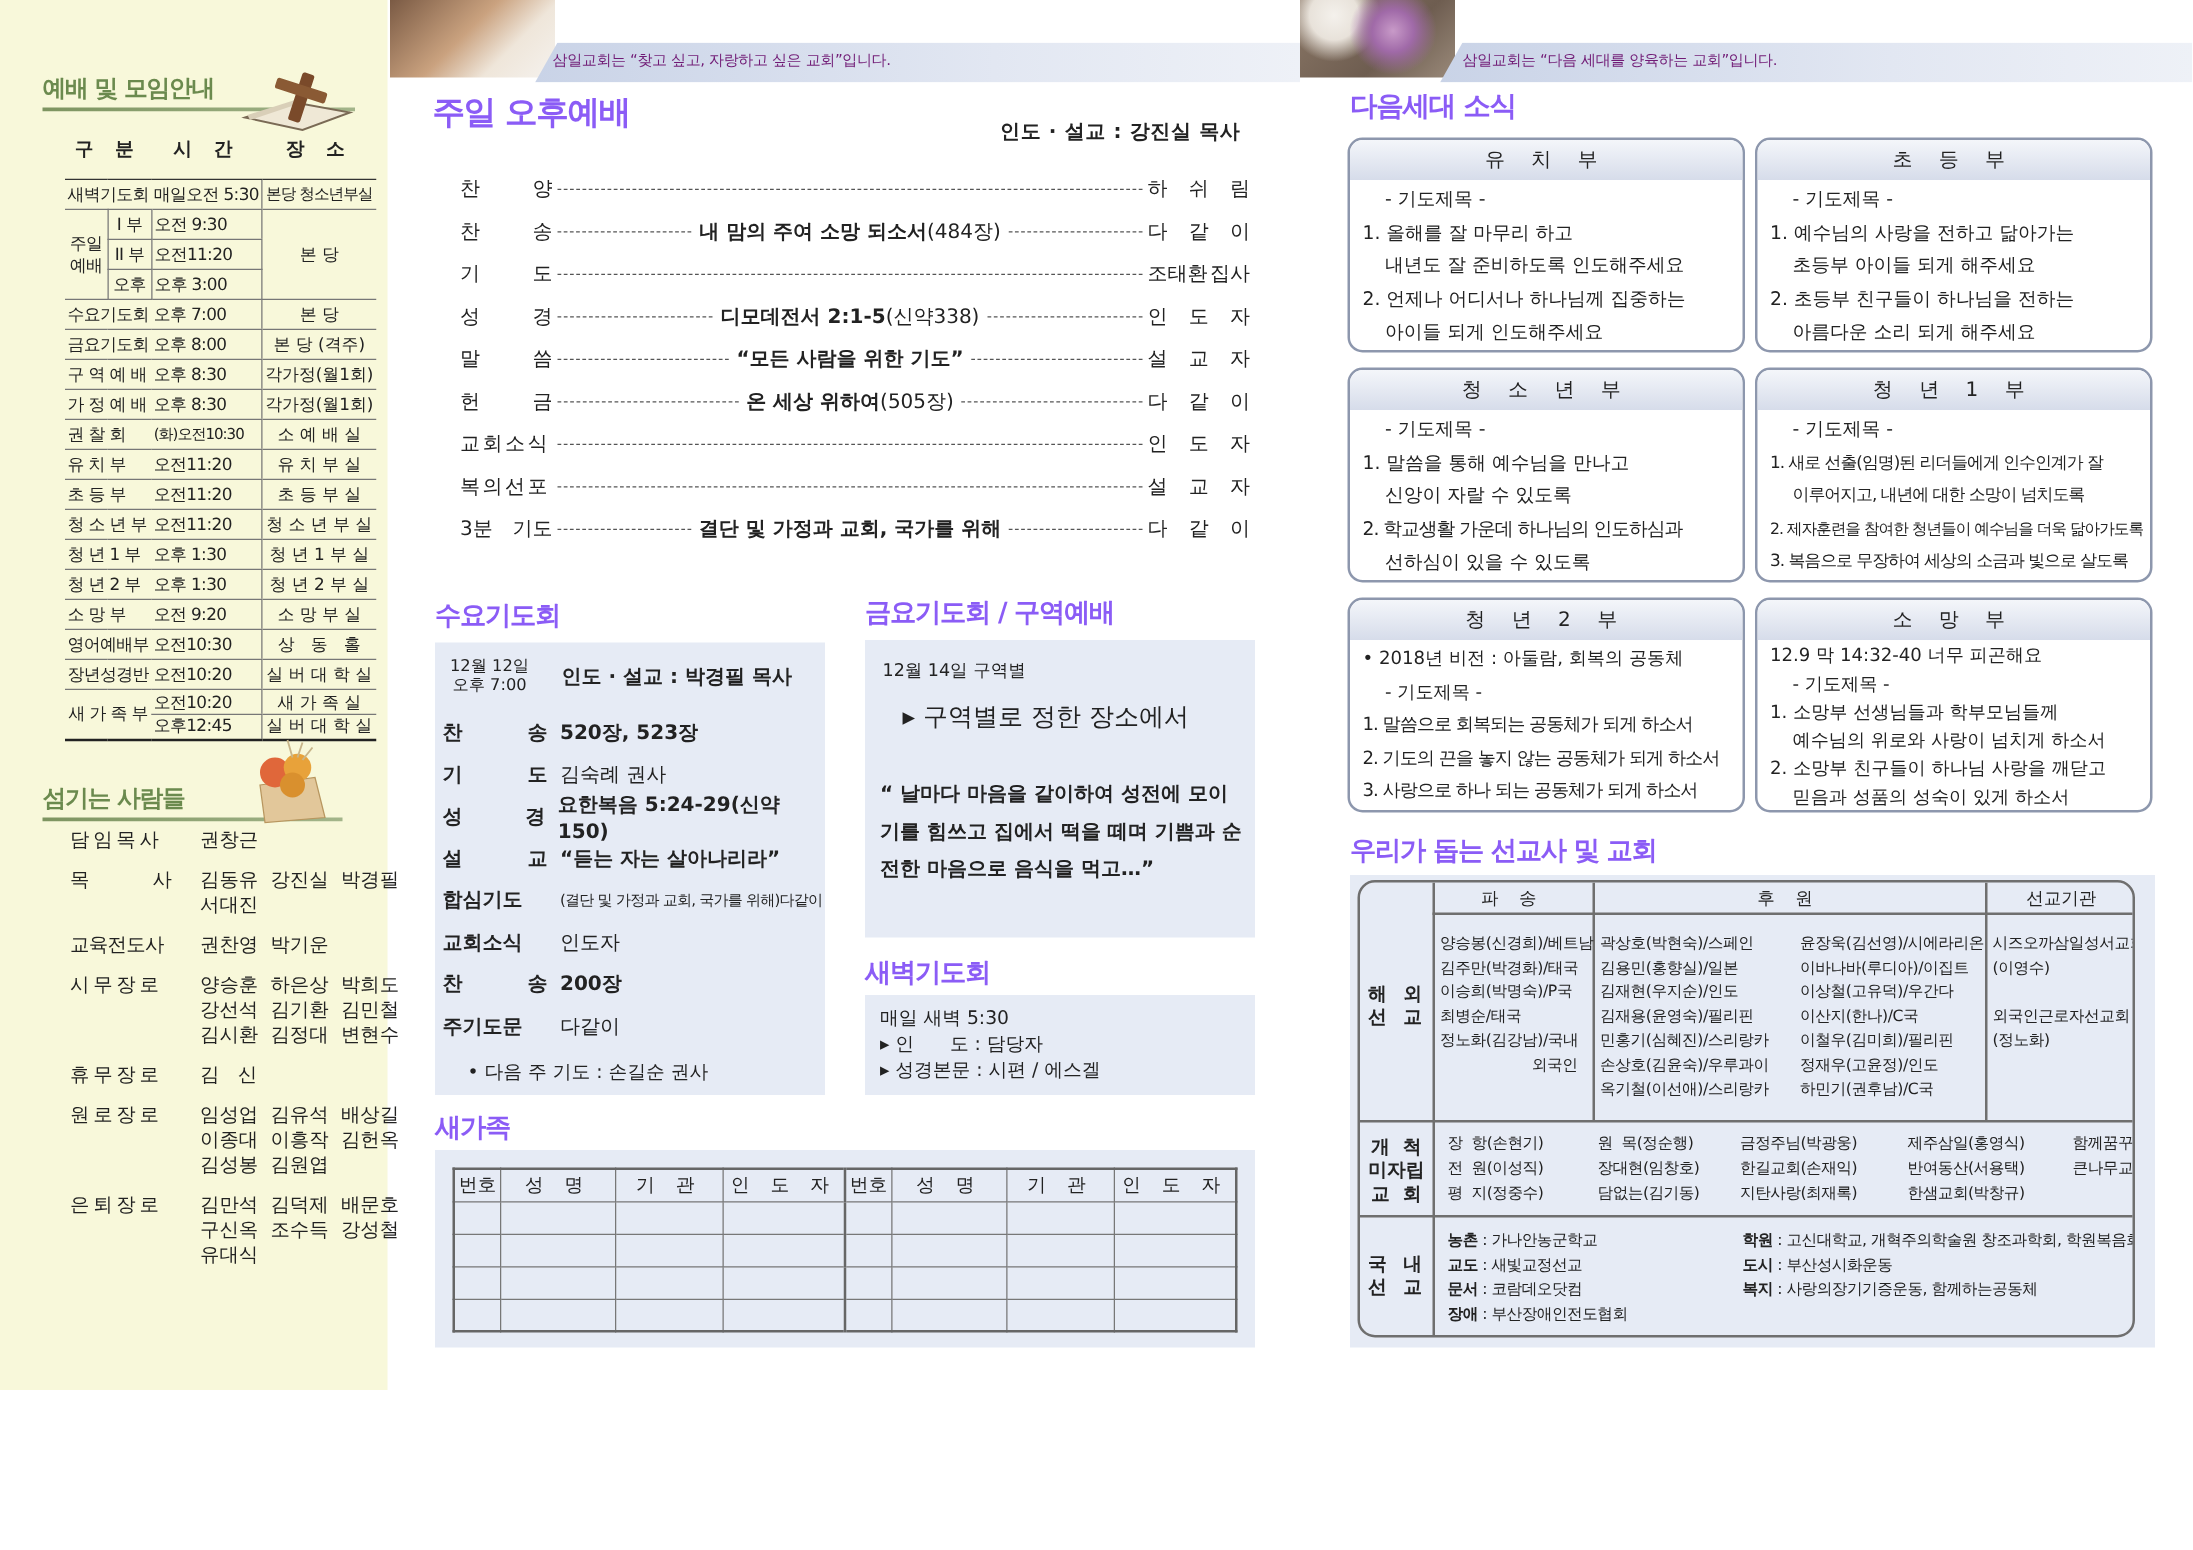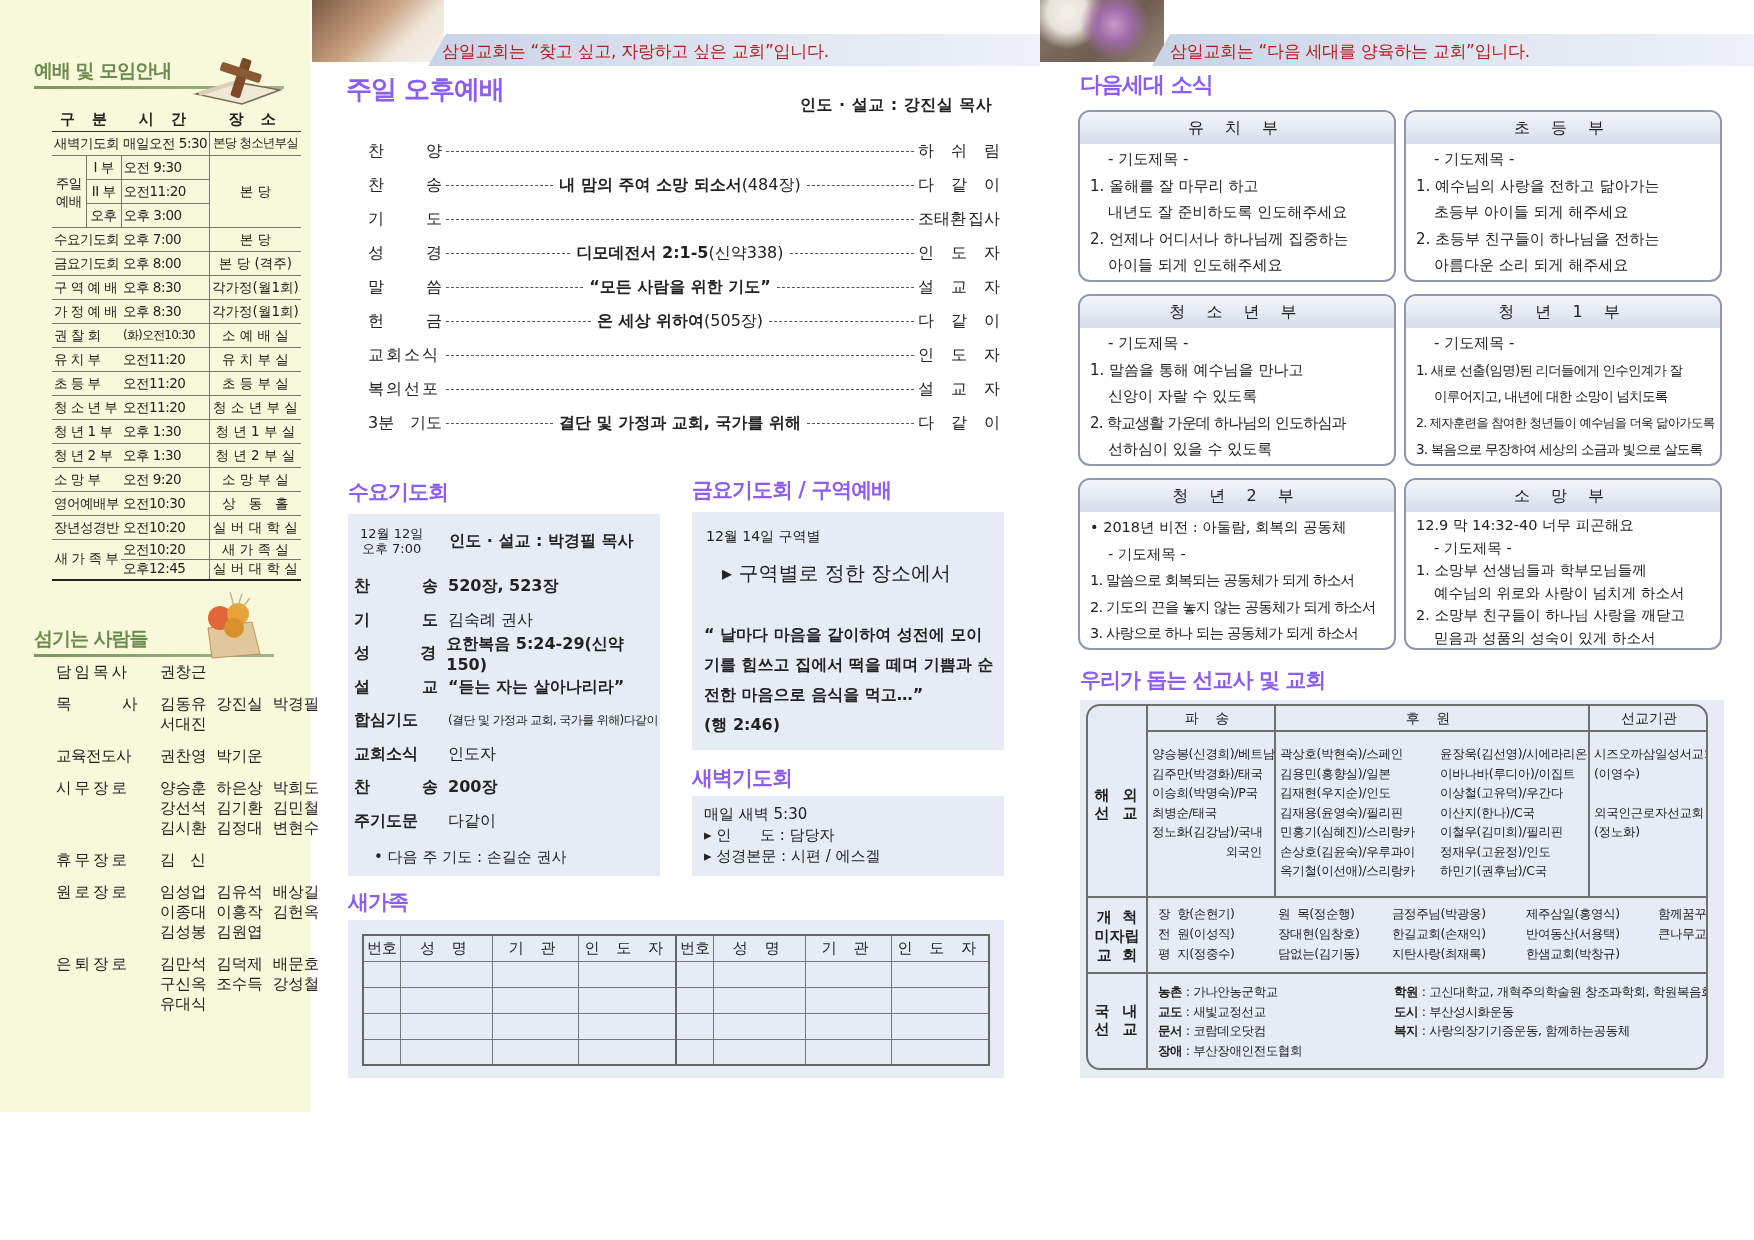--- a/index.html
+++ b/index.html
@@ -7,37 +7,37 @@
   body { position: relative; font-family: "DejaVu Sans", "Liberation Sans", sans-serif; color: #222; }
 
   
   .sidebar { position: absolute; left: 0; top: 0; width: 310px; height: 1112px; background: #f8f8da; }
   .side-head { position: absolute; left: 34px; font-size: 19px; color: #6b8a4e; font-weight: bold; letter-spacing: -1px; }
   .side-rule { position: absolute; left: 34px; height: 3px; background: linear-gradient(90deg,#7d9460,#a3b58a); }
   .bible-icon { position: absolute; left: 192px; top: 54px; width: 92px; height: 52px; }
   .gift-icon { position: absolute; left: 190px; top: 588px; width: 80px; height: 72px; }
 
   table.sched { position: absolute; left: 52px; top: 108px; width: 234px; border-collapse: collapse; font-size: 13.5px; }
-  table.sched th { font-size: 15px; font-weight: bold; padding: 2px 0 2px; border-bottom: 1.5px solid #333; letter-spacing: 6px; }
+  table.sched th { font-size: 15px; font-weight: bold; padding: 2px 0 14px; border-bottom: 1.5px solid #333; letter-spacing: 6px; }
   table.sched td { border-bottom: 1px solid #777; height: 24px; white-space: nowrap; text-align: left; padding: 0 2px; letter-spacing: -0.5px; }
   table.sched td.place { border-left: 1px solid #777; text-align: center; letter-spacing: 0; }
   table.sched td.sub { border-right: 1px solid #777; text-align: center; }
   table.sched td.center { text-align: center; }
   table.sched tr.last td { border-bottom: 2px solid #222; }
 
   .staff { position: absolute; left: 56px; top: 662px; width: 240px; font-size: 15.5px; line-height: 20px; }
   .staff .row { display: flex; margin-bottom: 12px; }
   .staff .role { width: 104px; flex: none; letter-spacing: 3px; white-space: nowrap; }
   .staff .names { flex: 1; }
   .staff .names div { white-space: nowrap; }
 
   
   .banner-photo { position: absolute; top: 0; height: 62px; }
   .banner-strip { position: absolute; top: 34px; height: 32px; background: linear-gradient(90deg,#c9d3e7,#e2e7f2 60%,#eef1f7); clip-path: polygon(18px 0,100% 0,100% 100%,0 100%); }
-  .banner-text { position: absolute; top: 40px; font-size: 17px; color: #b91c1c; letter-spacing: -0.3px; text-align: center; }
+  .banner-text { position: absolute; top: 40px; font-size: 12px; color: #701a75; letter-spacing: -0.3px; text-align: center; }
 
   .sec-title { position: absolute; font-weight: bold; color: #8b5cf6; letter-spacing: -1px; }
 
   
   .service-leader { position: absolute; left: 800px; top: 95px; font-size: 16px; font-weight: bold; letter-spacing: 0.5px; }
   .order { position: absolute; left: 368px; top: 134px; width: 632px; font-size: 16px; }
   .order .line { display: flex; align-items: center; height: 34px; }
   .order .lbl { width: 74px; flex: none; display: flex; justify-content: space-between; }
   .order .dots { flex: 1; border-bottom: 1.5px dashed #555; height: 1px; margin: 0 4px; }
   .order .mid { white-space: nowrap; font-weight: bold; padding: 0 2px; }
@@ -467,21 +467,20 @@
   </div>
   <div class="next">• 다음 주 기도 : 손길순 권사</div>
 </div>
 
 <div class="sec-title" style="left:692px;top:476px;font-size:21px;">금요기도회 / 구역예배</div>
 <div class="panel fri">
   <div class="d">12월 14일 구역별</div>
   <div class="place">▸ 구역별로 정한 장소에서</div>
   <div class="verse">
     <div>“ 날마다 마음을 같이하여 성전에 모이기를 힘쓰고 집에서 떡을 떼며 기쁨과 순전한 마음으로 음식을 먹고…”</div>
-    <div>(행 2:46)</div>
   </div>
 </div>
 
 <div class="sec-title" style="left:692px;top:764px;font-size:21px;">새벽기도회</div>
 <div class="panel dawn">
   <div>매일 새벽 5:30</div>
   <div style="white-space:pre;">▸ 인      도 : 담당자</div>
   <div>▸ 성경본문 : 시편 / 에스겔</div>
 </div>
 

